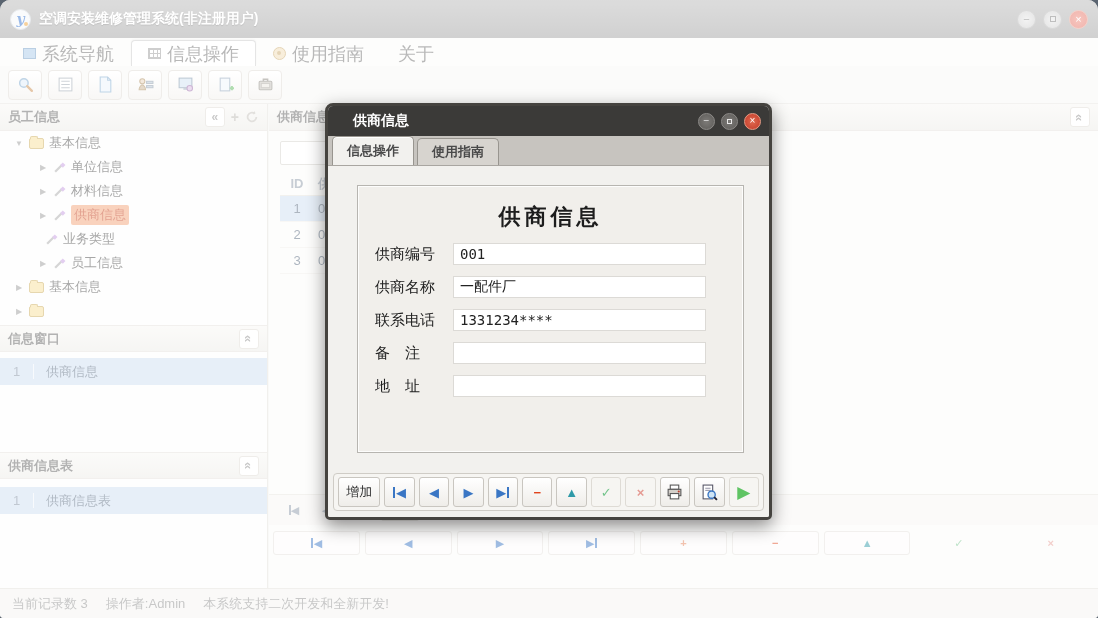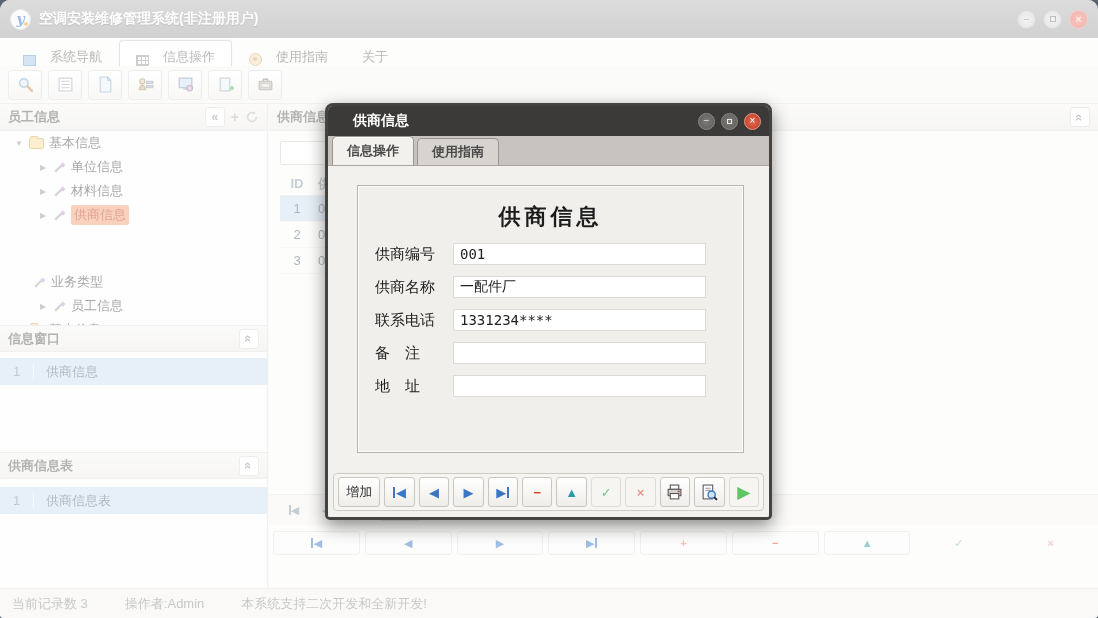--- a/index.html
+++ b/index.html
@@ -16,21 +16,21 @@
   .logo::after { content:""; position:absolute; right:2px; bottom:3px; width:4px; height:4px; border-radius:50%; background:#f0a030; }
   .win-title { color:#ffffff; font-weight:bold; font-size:14px; margin-left:8px; text-shadow:0 1px 1px rgba(0,0,0,.25); }
   .win-ctrls { margin-left:auto; display:flex; gap:7px; }
   .wbtn { width:19px; height:19px; border-radius:50%; display:flex; align-items:center; justify-content:center;
     font-size:11px; line-height:1; color:#777; background:radial-gradient(#e6e6e6,#c6c6c6); border:1px solid #b3b3b3; cursor:default; }
   .wbtn .sq { width:6px; height:6px; border:1px solid #777; }
   .wbtn.close { background:radial-gradient(#f0887a,#df6354); border-color:#e9a090; color:#fff; }
 
   
   .ribbon { position:absolute; top:38px; left:0; right:0; height:28px; background:#fafaf8; display:flex; align-items:flex-end; padding-left:6px; }
-  .rtab { height:26px; display:flex; align-items:flex-end; gap:14px; padding:0 16px; font-size:13px; color:#6b6b6b; border:1px solid transparent; border-bottom:none; border-radius:4px 4px 0 0; }
+  .rtab { height:26px; display:flex; align-items:center; gap:6px; padding:0 16px; font-size:18px; color:#6b6b6b; border:1px solid transparent; border-bottom:none; border-radius:4px 4px 0 0; }
   .rtab.active { background:#fff; border-color:#c9c9c9; box-shadow:0 -1px 2px rgba(0,0,0,.05); }
   .ric-square { width:13px; height:11px; background:#a8c9e8; border:1px solid #6f9cc4; }
   .ric-grid { width:13px; height:11px;
     background:linear-gradient(#9a9a9a 1px,transparent 1px),linear-gradient(90deg,#9a9a9a 1px,transparent 1px);
     background-size:4px 4px; border:1px solid #9a9a9a; }
   .ric-circle { width:13px; height:13px; border-radius:50%; background:#f0dcb4; border:1px solid #caa86a; position:relative; }
   .ric-circle::after{ content:""; position:absolute; left:3px; top:3px; width:4px; height:4px; border-radius:50%; background:#caa86a; }
 
   
   .toolbar { position:absolute; top:66px; left:0; right:0; height:38px; background:#f7f6f4; border-bottom:1px solid #e6e3df; display:flex; align-items:center; gap:6px; padding:0 8px; }
@@ -80,21 +80,21 @@
   .psep { width:1px; height:16px; background:#e0ddd7; }
   .pinput { width:38px; height:22px; border:1px solid #d4d1cb; border-radius:2px; background:#fff; text-align:center; font-size:13px; color:#777; }
 
   
   .navrow { position:absolute; left:4px; right:4px; bottom:31px; height:26px; display:flex; gap:5px; }
   .nbtn { flex:1; height:24px; border:1px solid #e3e0db; border-radius:3px; background:#fcfbfa; display:flex; align-items:center; justify-content:center; font-size:11px; gap:1px; }
   .nbtn.flat { border-color:transparent; background:transparent; }
 
   
   .statusbar { position:absolute; left:0; right:0; bottom:0; height:30px; background:#f4f3f1; border-top:1px solid #e2dfda;
-    display:flex; align-items:center; gap:37px; padding:12px 12px; font-size:13px; color:#8c8c8c; }
+    display:flex; align-items:center; gap:18px; padding:12px 12px; font-size:13px; color:#8c8c8c; }
 
   
   .wash { position:absolute; inset:0; background:rgba(255,255,255,.52); z-index:50; }
 
   
   .dialog { position:absolute; left:325px; top:103px; width:447px; height:417px; z-index:100;
     border:3px solid #45433f; border-radius:8px 8px 5px 5px; background:#f2f1ee; box-shadow:0 6px 18px rgba(0,0,0,.45); overflow:hidden; }
   .dlg-titlebar { height:30px; background:var(--dialog-bar); display:flex; align-items:center; padding:0 8px 0 25px; }
   .dlg-title { color:#fff; font-weight:bold; font-size:14px; }
   .dlg-ctrls { margin-left:auto; display:flex; gap:6px; }
@@ -263,21 +263,21 @@
           <span>材料信息</span>
         </div>
         <div class="titem" style="padding-left:38px;">
           <span class="arr">▶</span>
           <svg width="13" height="13" viewBox="0 0 12 12">
               <line x1="2" y1="10" x2="8" y2="4" stroke="#a8a8a8" stroke-width="2"></line>
               <rect x="7.4" y="2" width="3.4" height="3.4" fill="#c49ae0" transform="rotate(45 9 3.7)"></rect>
             </svg>
           <span class="sel-orange">供商信息</span>
         </div>
-        <div class="titem" style="padding-left:33px;margin-top:43px;">
+        <div class="titem" style="padding-left:45px;">
           <svg width="13" height="13" viewBox="0 0 12 12">
               <line x1="2" y1="10" x2="8" y2="4" stroke="#a8a8a8" stroke-width="2"></line>
               <rect x="7.4" y="2" width="3.4" height="3.4" fill="#c49ae0" transform="rotate(45 9 3.7)"></rect>
             </svg>
           <span>业务类型</span>
         </div>
         <div class="titem" style="padding-left:38px;">
           <span class="arr">▶</span>
           <svg width="13" height="13" viewBox="0 0 12 12">
               <line x1="2" y1="10" x2="8" y2="4" stroke="#a8a8a8" stroke-width="2"></line>

